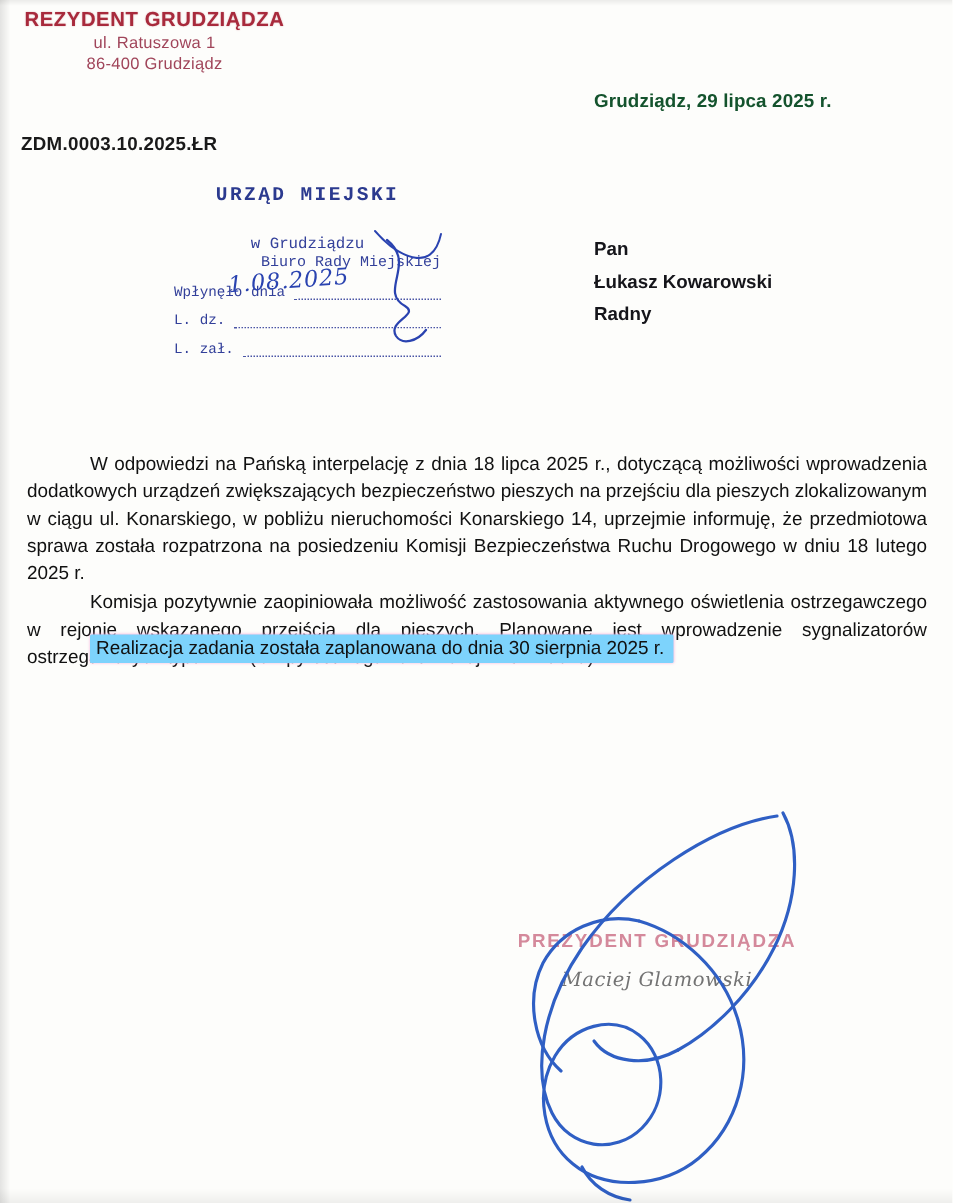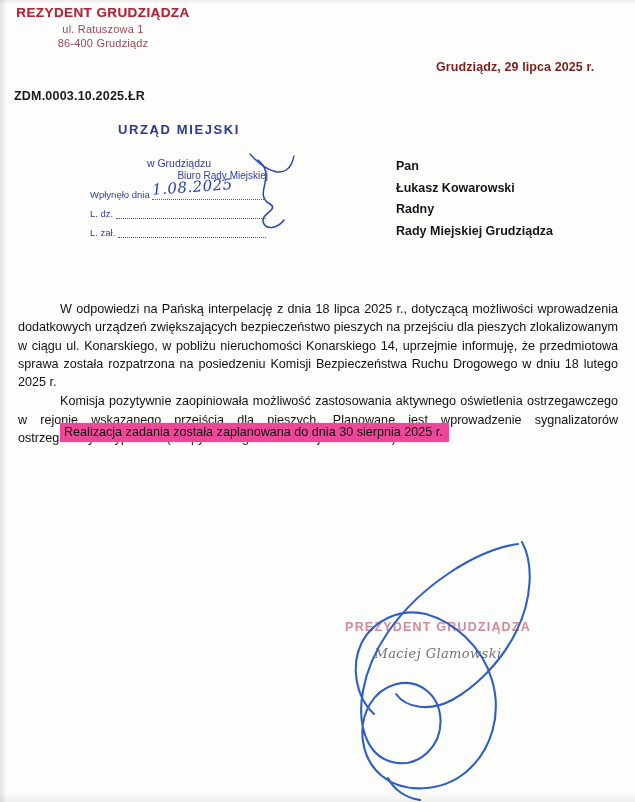--- a/index.html
+++ b/index.html
@@ -58,32 +58,32 @@
     letter-spacing: 0.2px;
   }
 
   
   .place-date {
     position: absolute;
     left: 396px;
     top: 60px;
     font-size: 12.5px;
     font-weight: bold;
-    color: #7f1d1d;
+    color: #14532d;
     letter-spacing: 0.1px;
-    margin-left: 40px;
   }
 
   
   .stamp {
     position: absolute;
-    left: 90px;
+    left: 116px;
     top: 122px;
     width: 178px;
     color: #2b3a8f;
+    font-family: Liberation Mono, monospace;
   }
   .stamp .st-title {
     text-align: center;
     font-size: 13px;
     font-weight: bold;
     letter-spacing: 1.6px;
     color: #2b3a8f;
   }
   .stamp .st-sub {
     text-align: center;
@@ -160,21 +160,21 @@
     text-indent: 42px;
   }
   .body-text p + p { margin-top: 1px; }
 
   .highlight-line {
     position: absolute;
     left: 60px;
     top: 423px;
     font-size: 12.6px;
     color: #111111;
-    background: #ec4899;
+    background: #7dd3fc;
     padding: 2px 6px 3px 4px;
     border-radius: 1px;
     box-shadow: 0 0 2px rgba(248,168,216,0.85);
   }
 
   
   .sig-stamp {
     position: absolute;
     left: 338px;
     top: 620px;
@@ -267,21 +267,20 @@
 
   <svg class="stamp-squiggle" viewBox="0 0 52 86">
     <path d="M14 10 C 34 26, 8 44, 26 54 C 36 60, 14 64, 20 74 C 24 80, 34 78, 40 70" fill="none" stroke="#2a43b0" stroke-width="1.5" stroke-linecap="round"></path>
     <path d="M6 4 C 20 20, 44 34, 50 6" fill="none" stroke="#2a43b0" stroke-width="1.3" stroke-linecap="round"></path>
   </svg>
 
   <div class="addressee">
     <div>Pan</div>
     <div>Łukasz Kowarowski</div>
     <div>Radny</div>
-    <div>Rady Miejskiej Grudziądza</div>
   </div>
 
   <div class="body-text">
     <p>W odpowiedzi na Pańską interpelację z dnia 18 lipca 2025 r., dotyczącą możliwości wprowadzenia dodatkowych urządzeń zwiększających bezpieczeństwo pieszych na przejściu dla pieszych zlokalizowanym w ciągu ul. Konarskiego, w pobliżu nieruchomości Konarskiego 14, uprzejmie informuję, że przedmiotowa sprawa została rozpatrzona na posiedzeniu Komisji Bezpieczeństwa Ruchu Drogowego w dniu 18 lutego 2025 r.</p>
     <p>Komisja pozytywnie zaopiniowała możliwość zastosowania aktywnego oświetlenia ostrzegawczego w rejonie wskazanego przejścia dla pieszych. Planowane jest wprowadzenie sygnalizatorów ostrzegawczych typu LED (lampy ostrzegawcze z czujnikiem ruchu).</p>
   </div>
 
   <div class="highlight-line">Realizacja zadania została zaplanowana do dnia 30 sierpnia 2025 r.</div>
 
   <div class="sig-stamp">

